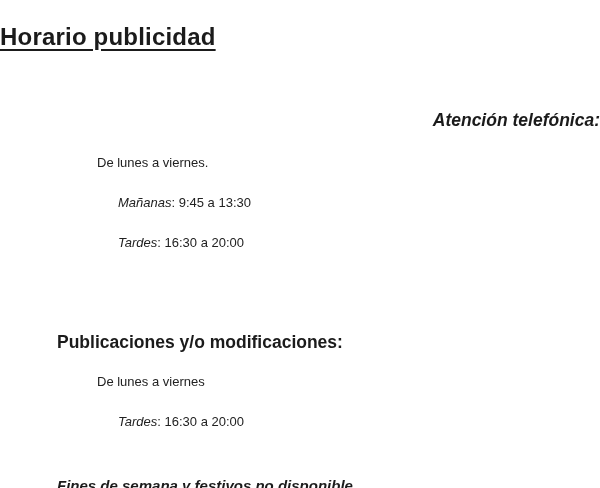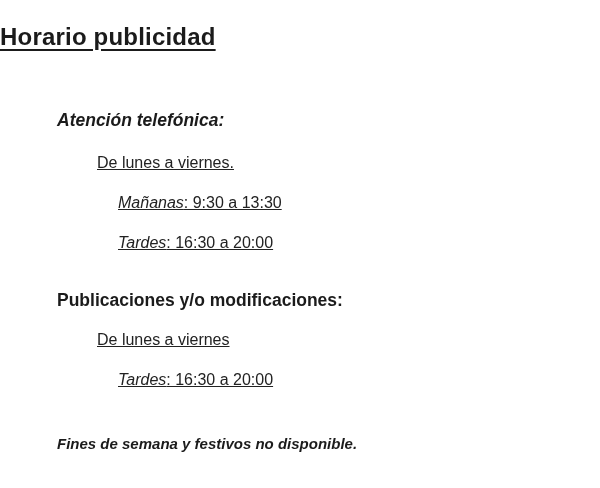--- a/index.html
+++ b/index.html
@@ -32,30 +32,29 @@
     text-decoration: underline;
     text-decoration-thickness: 2px;
     text-underline-offset: 4px;
   }
   .heading {
     margin: 0 0 0 57px;
     font-size: 17.5px;
     line-height: 22px;
     font-weight: bold;
   }
-  .heading.italic { font-style: italic; }
+  .heading.italic { font-style: italic; text-align: right; }
   .h-first  { margin-top: 57px; }
-  .h-second { margin-top: 36px; }
+  .h-second { margin-top: 78px; }
   .line {
     margin: 0 0 0 97px;
-    font-size: 16px;
+    font-size: 13px;
     line-height: 20px;
     font-weight: normal;
     color: #222222;
-    text-decoration: underline;
   }
   .line .lead { font-style: italic; margin-left: 21px; }
   .l-gap-lg { margin-top: 22px; }
   .l-gap    { margin-top: 20px; }
   .l-gap-xl { margin-top: 19px; }
   .footer-note {
     margin: 43px 16px 0 57px;
     font-size: 15px;
     line-height: 22px;
     font-weight: bold;
@@ -67,21 +66,21 @@
 
 <div class="page">
 
   <h1 class="title"><span class="underlined">Horario publicidad</span></h1>
 
   <div>
     <h2 class="heading italic h-first">Atención telefónica:</h2>
 
     <p class="line l-gap-lg"><span>De lunes a viernes.</span></p>
 
-    <p class="line l-gap"><span class="lead">Mañanas</span><span>: 9:30 a 13:30</span></p>
+    <p class="line l-gap"><span class="lead">Mañanas</span><span>: 9:45 a 13:30</span></p>
 
     <p class="line l-gap"><span class="lead">Tardes</span><span>: 16:30 a 20:00</span></p>
   </div>
 
   <div>
     <h2 class="heading h-second">Publicaciones y/o modificaciones:</h2>
 
     <p class="line l-gap-xl"><span>De lunes a viernes</span></p>
 
     <p class="line l-gap"><span class="lead">Tardes</span><span>: 16:30 a 20:00</span></p>

